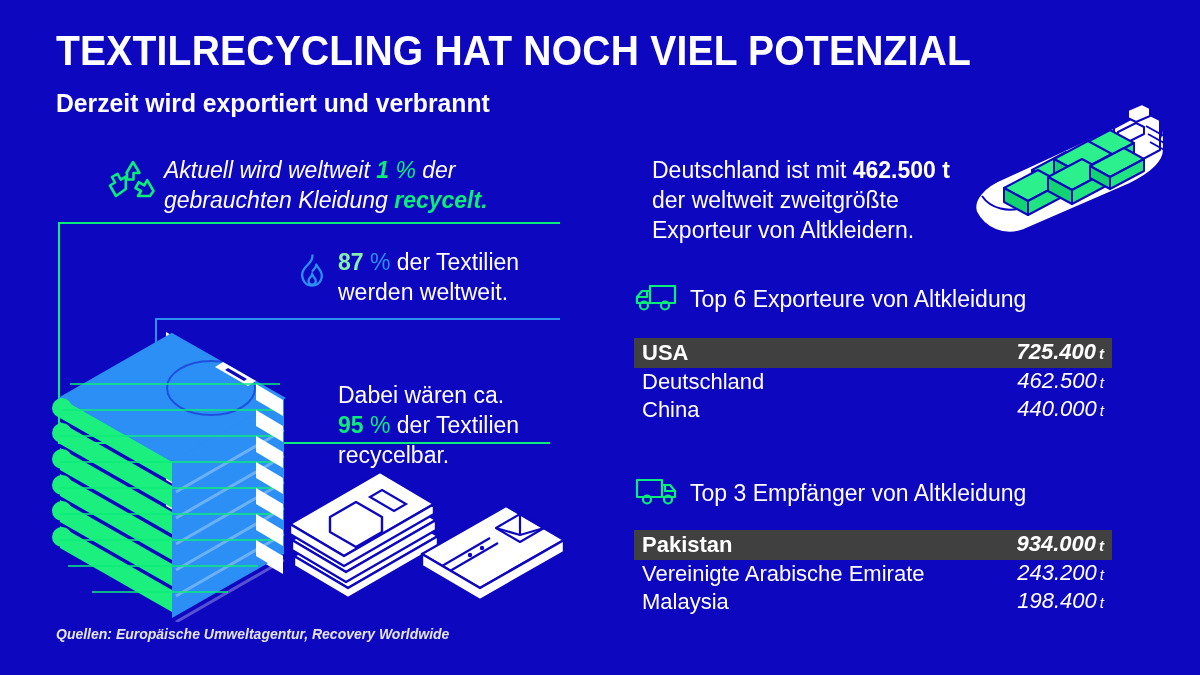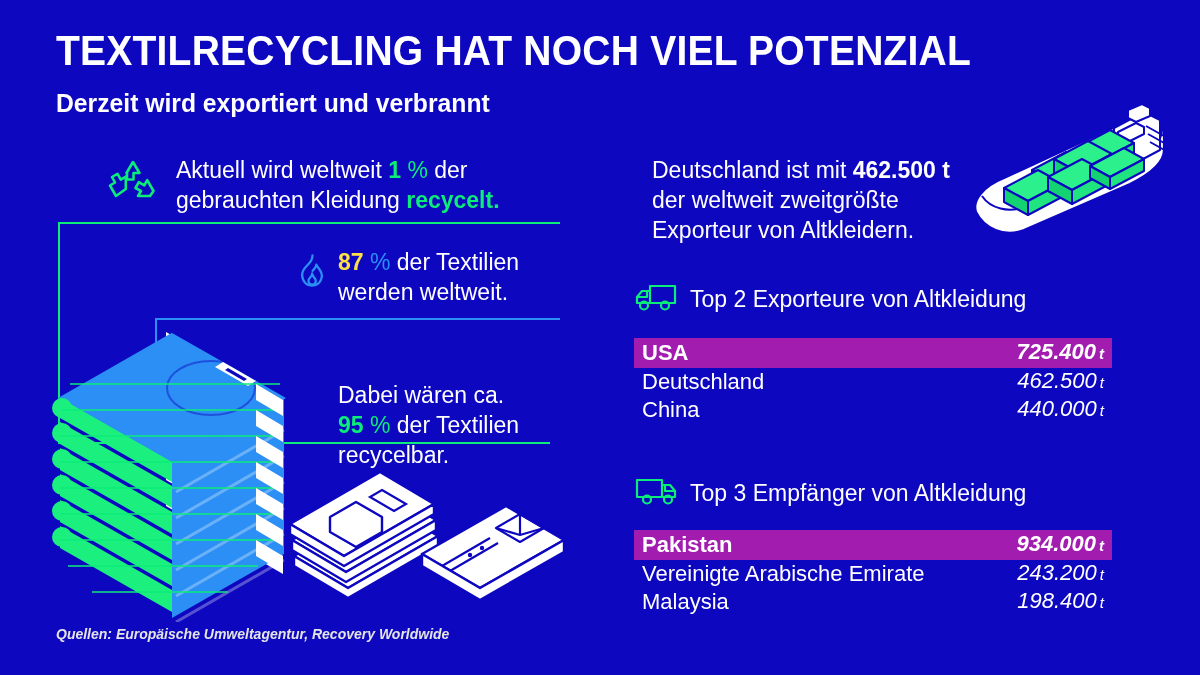--- a/index.html
+++ b/index.html
@@ -24,21 +24,21 @@
     position:absolute; left:56px; top:90px;
     font-size:26px; font-weight:700; line-height:1;
     transform:scaleX(.95); transform-origin:left center;
     color:#ffffff;
   }
 
   
   .tblock { position:absolute; font-size:23px; line-height:30px; color:#fff; }
   .g  { color:#0bec79; font-weight:700; }
   .gl { color:#0bec79; font-weight:400; }
-  .b  { color:#fde047; font-weight:700; }
+  .b  { color:#86efac; font-weight:700; }
   .bl { color:#2b8ff5; font-weight:400; }
 
   
   .ln { position:absolute; }
   .ln.h { height:2px; }
   .ln.v { width:2px; }
   .green { background:#0bec79; }
   .blue  { background:#2b8ff5; }
 
   
@@ -54,21 +54,21 @@
   .sechead {
     position:absolute; display:flex; align-items:center; gap:12px;
     font-size:23px; line-height:1; white-space:nowrap;
   }
 
   .table { position:absolute; left:634px; width:478px; }
   .row {
     display:flex; align-items:center; justify-content:space-between;
     height:28px; padding:0 8px 0 8px; font-size:22px; line-height:28px;
   }
-  .row.hl { background:#a21caf; font-weight:700; height:30px;align-items:center; }
+  .row.hl { background:#404040; font-weight:700; height:30px;align-items:center; }
   .row .name { white-space:nowrap; }
   .row .val  { white-space:nowrap;font-style:italic; }
   .row .val .u { font-size:15px; margin-left:3px; font-weight:400; }
   .row.hl .val .u { font-weight:700; font-size:15px; }
 
   
   .source {
     position:absolute; left:56px; top:626px;
     font-size:14px; font-style:italic; font-weight:700; color:#e5e5e5;
   }
@@ -84,21 +84,21 @@
   <div class="icon" style="left:108px; top:158px;">
     <svg width="50" height="46" viewBox="0 0 50 46">
       <g fill="none" stroke="#0bec79" stroke-width="2.6" stroke-linejoin="round" stroke-linecap="round">
         <path d="M25 4 L31.5 15 L25.5 15 L25.5 21.5 L19 21.5 L19 15 L18.5 15 Z"></path>
         <path d="M8 38 L2 27.5 L7 24.5 L4 19 L9.5 15.8 L12.8 21.6 L17.8 18.6 L17.8 31 Z"></path>
         <path d="M42 38 L30 38 L33 33 L27.5 30 L30.8 24.2 L36.3 27.3 L39.2 22.2 L45.5 33 Z"></path>
       </g>
     </svg>
   </div>
 
-  <div class="tblock" style="left:176px; top:155px; width:400px;">
+  <div class="tblock" style="left:164px; top:155px; width:400px;font-style:italic;">
     <span>Aktuell wird weltweit </span><span class="g">1</span>&nbsp;<span class="gl">%</span><span> der</span><br>
     <span>gebrauchten Kleidung </span><span class="g">recycelt.</span>
   </div>
 
   <div class="ln h green" style="left:58px;  top:222px; width:502px;"></div>
   <div class="ln v green" style="left:58px;  top:222px; height:222px;"></div>
   <div class="ln h green" style="left:58px;  top:442px; width:492px;"></div>
 
   <div class="icon" style="left:297px; top:252px;">
     <svg width="30" height="38" viewBox="0 0 30 38">
@@ -325,21 +325,21 @@
       <svg width="44" height="30" viewBox="0 0 44 30">
         <g fill="none" stroke="#0bec79" stroke-width="2.2" stroke-linejoin="round" stroke-linecap="round">
           <path d="M16 4 L41 4 L41 21 L16 21 Z"></path>
           <path d="M16 9 L8 9 L3 15 L3 21 L16 21"></path>
           <path d="M3 15 L13 15 L13 9"></path>
           <circle cx="10" cy="23.5" r="4"></circle>
           <circle cx="31" cy="23.5" r="4"></circle>
         </g>
       </svg>
     </span>
-    <span>Top 2 Exporteure von Altkleidung</span>
+    <span>Top 6 Exporteure von Altkleidung</span>
   </div>
 
   <div class="table" style="top:338px;">
     <div class="row hl">
       <span class="name">USA</span>
       <span class="val"><span>725.400</span><span class="u">t</span></span>
     </div>
     <div class="row">
       <span class="name">Deutschland</span>
       <span class="val"><span>462.500</span><span class="u">t</span></span>

